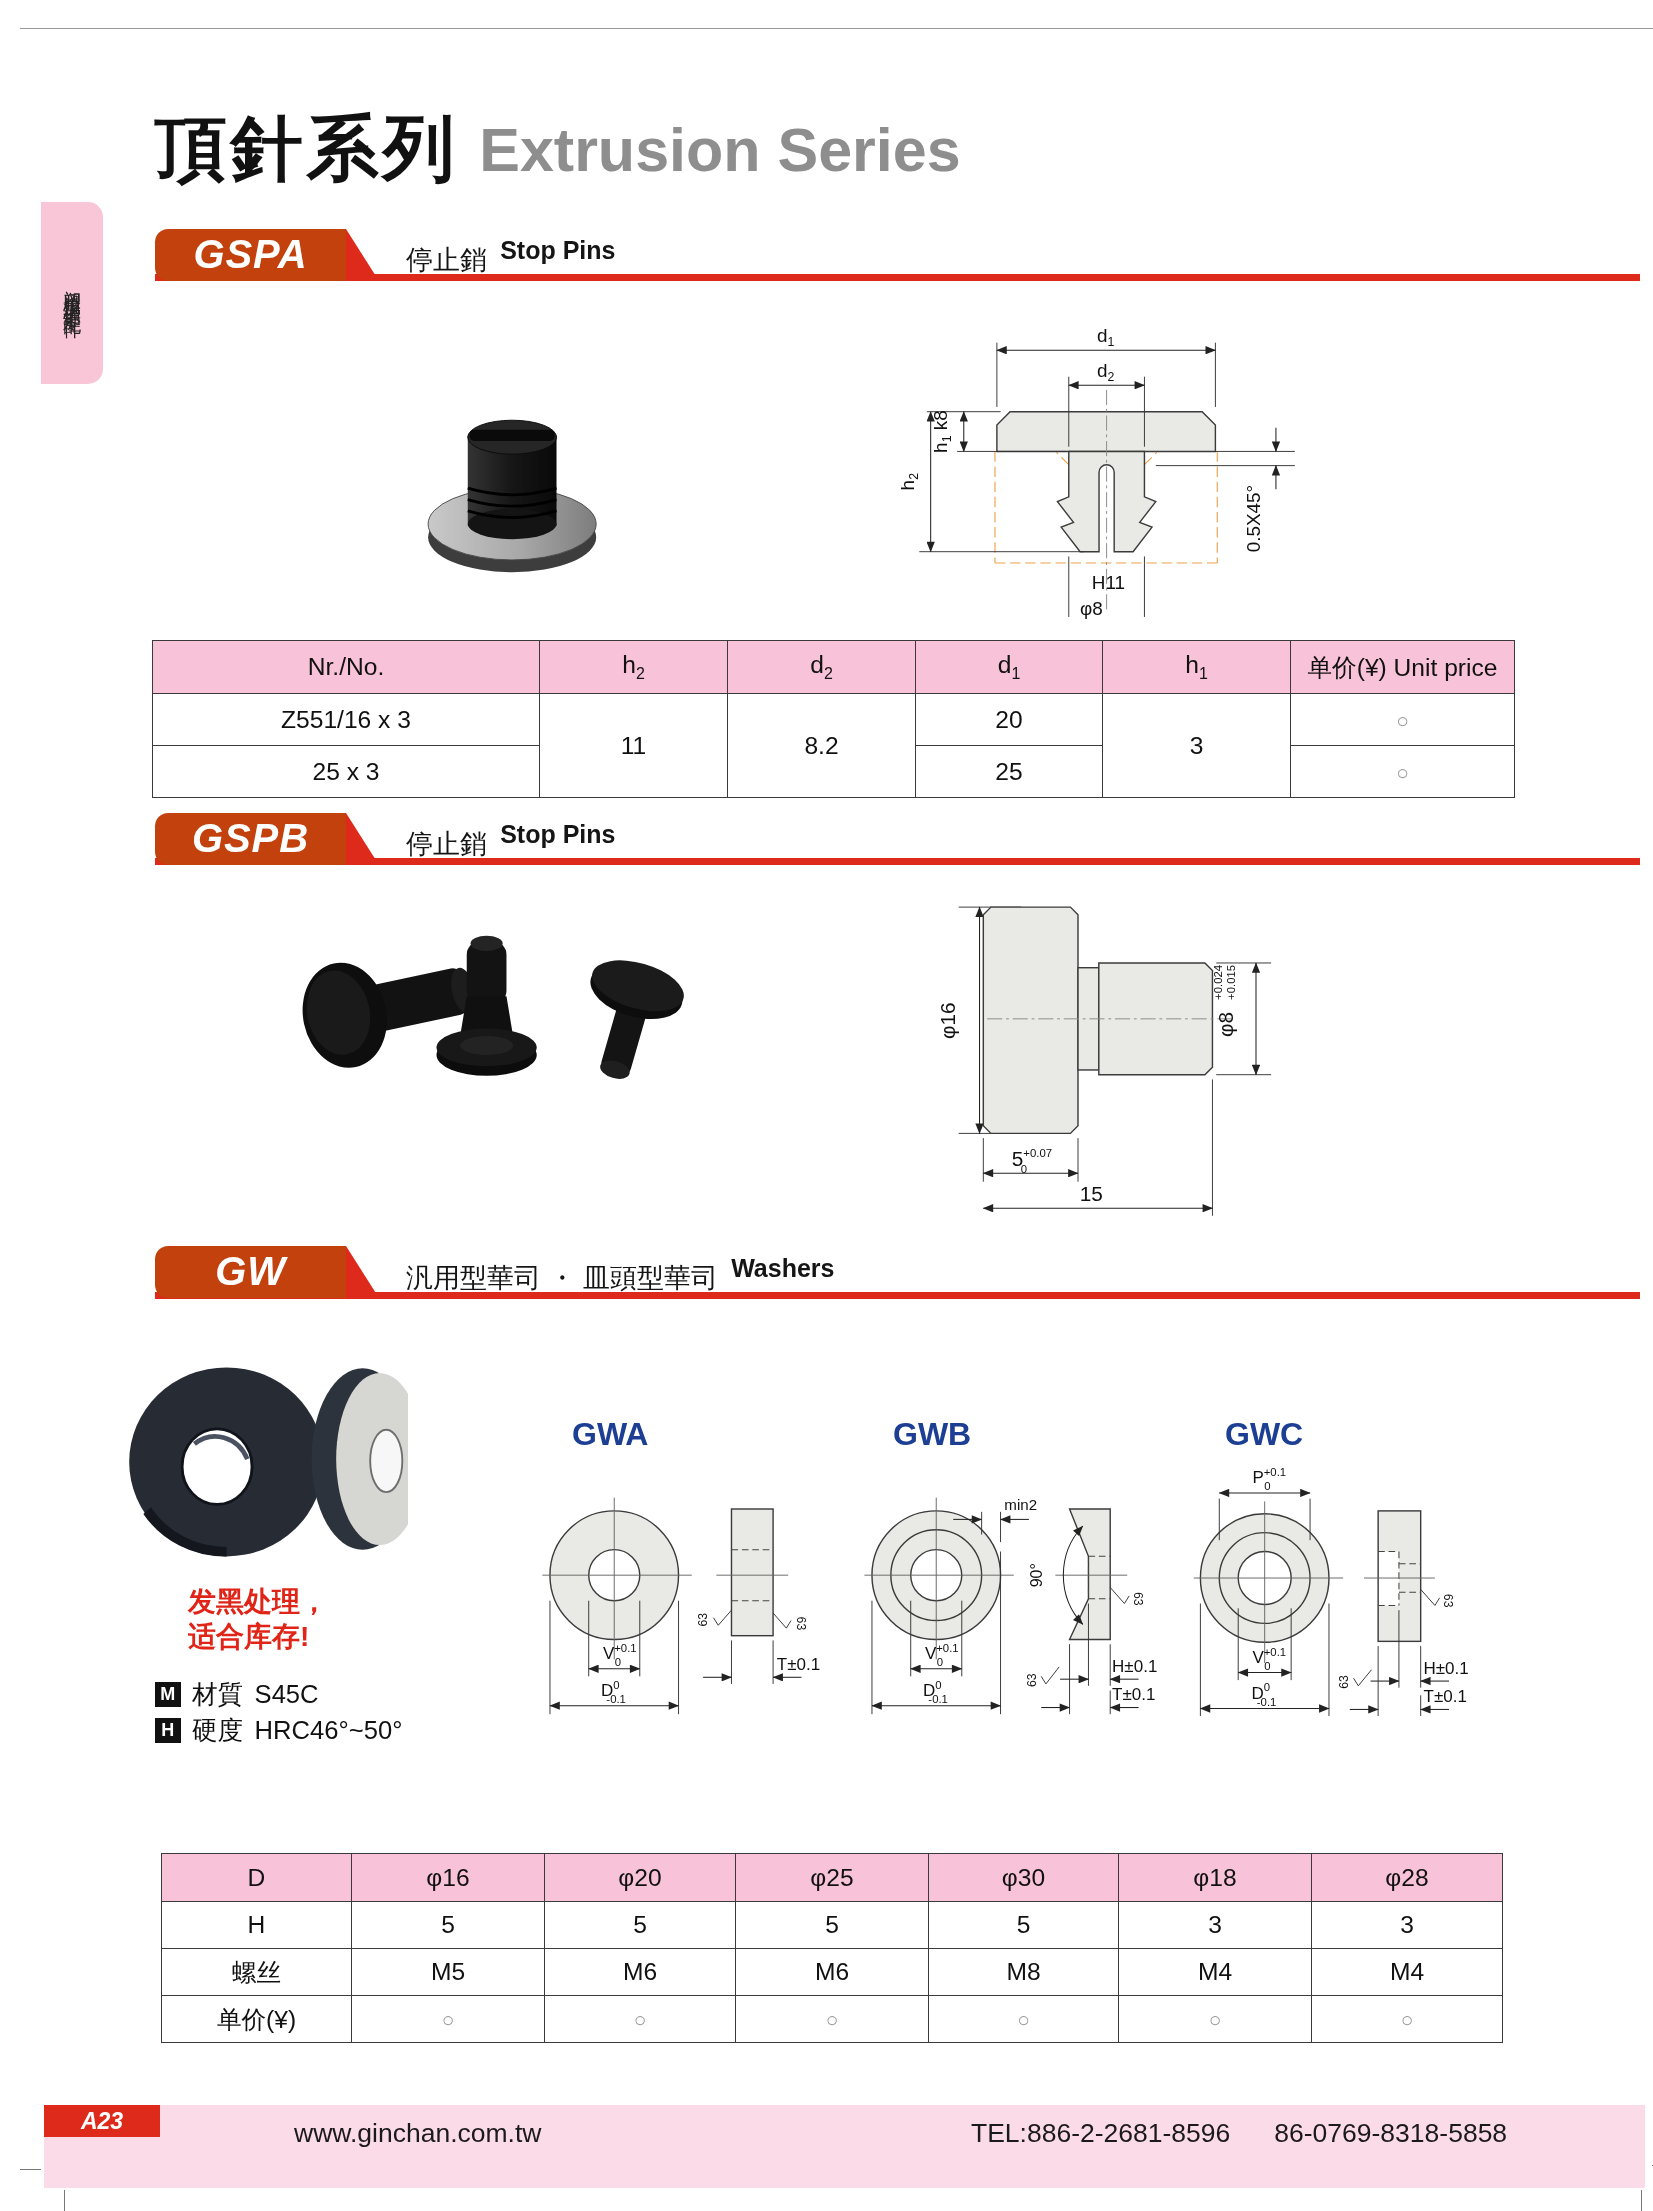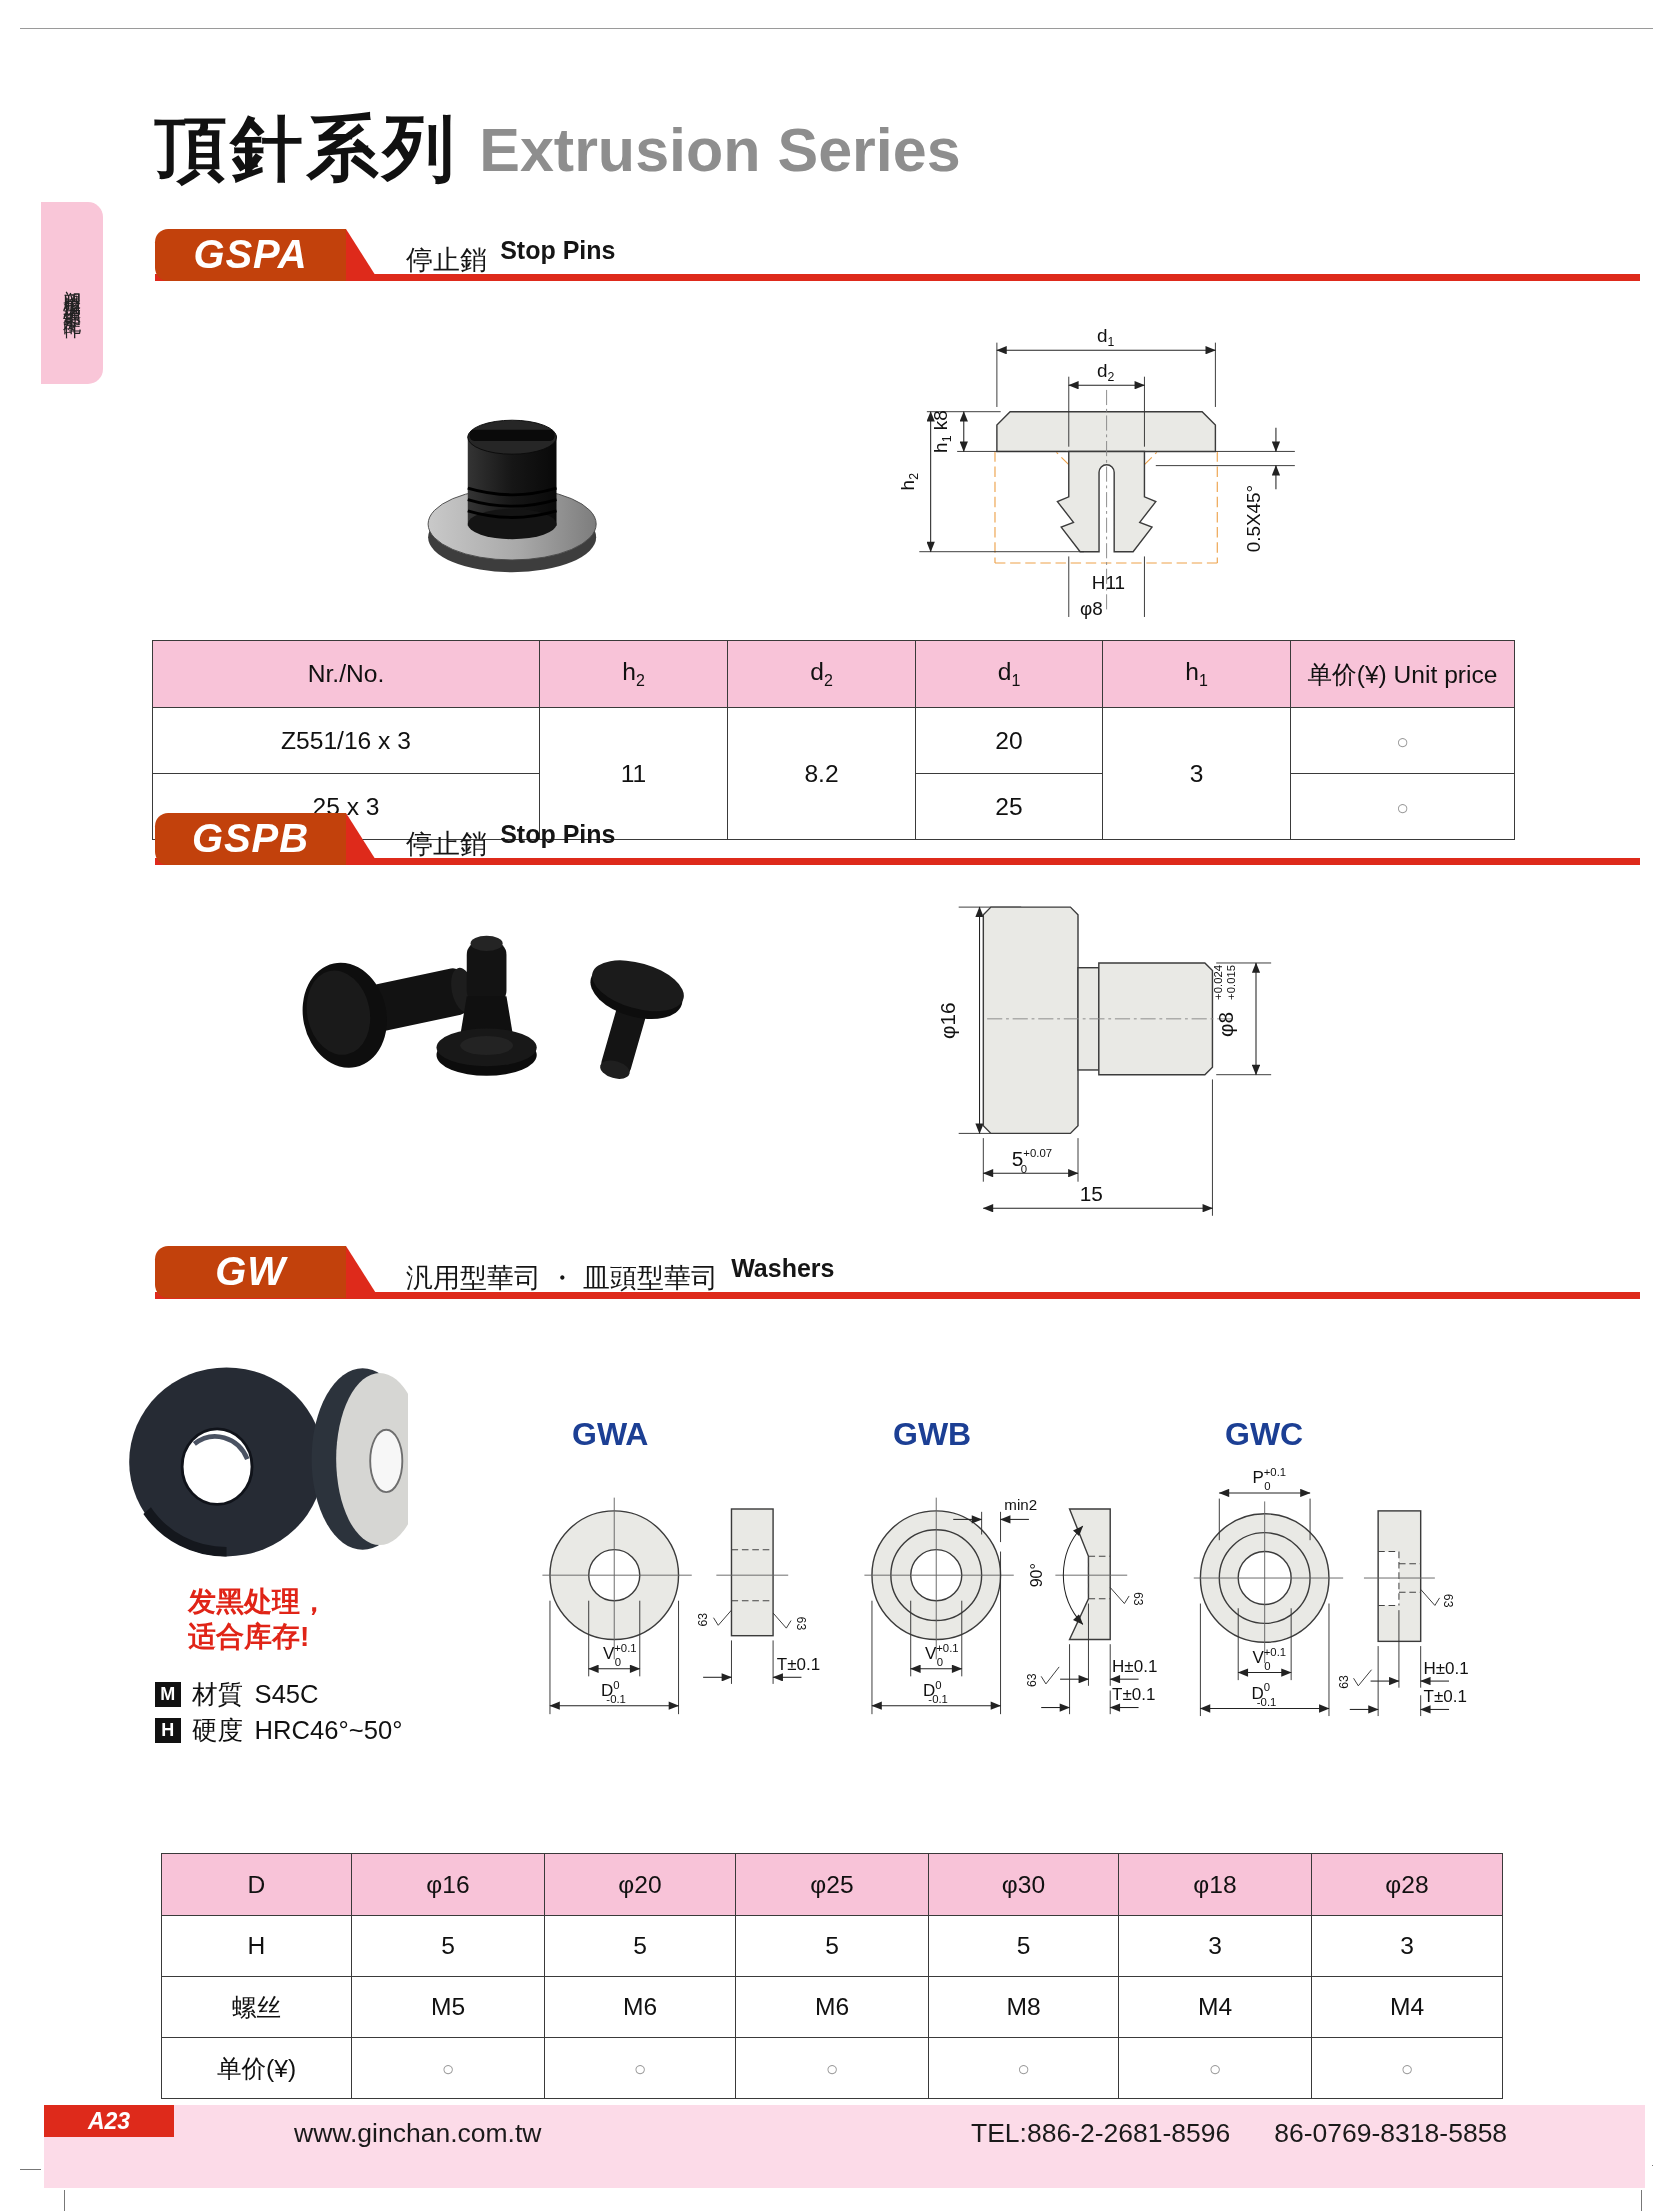--- a/index.html
+++ b/index.html
@@ -28,21 +28,21 @@
   .badge::after{content:"";position:absolute;right:-33px;top:0;width:0;height:0;
                 border-bottom:52px solid #de2a1b;border-right:33px solid transparent;}
   .rule{position:absolute;left:135px;width:1485px;height:6.6px;background:#de2a1b;z-index:2;}
   .sec-title{position:absolute;left:386px;display:flex;align-items:flex-end;gap:13.2px;z-index:3;}
   .sec-zh{font-size:27px;font-weight:500;color:#151515;line-height:1;}
   .sec-en{font-size:25px;font-weight:bold;color:#151515;line-height:1;padding-bottom:11px;}
 
   
   table{border-collapse:collapse;table-layout:fixed;}
   th,td{border:1.9px solid #3a3a3a;text-align:center;vertical-align:middle;
-        font-size:24.6px;font-weight:normal;color:#111;padding:8px;}
+        font-size:24.6px;font-weight:normal;color:#111;padding:1px;}
   th{background:#f8c3d8;}
   .gspa-table{position:absolute;left:132px;top:640px;}
   .gspa-table th{height:50px;}
   .gspa-table td{height:49px;}
   .gw-table{position:absolute;left:141px;top:1853px;}
   .gw-table th{height:45px;}
   .gw-table td{height:44px;}
   .sb{font-size:16px;vertical-align:-5.7px;}
   .pmark{font-size:21px;color:#9a9a9a;}
 
@@ -67,21 +67,21 @@
   .gw-label{position:absolute;top:1416px;font-size:32px;font-weight:bold;color:#1c3f94;}
 
   .note-red{position:absolute;left:168px;top:1584px;color:#e02417;font-weight:bold;
             font-size:28px;line-height:35px;}
   .mh-row{position:absolute;left:135px;display:flex;align-items:center;gap:11.4px;font-size:25.6px;}
   .mh-badge{display:inline-block;width:25.6px;height:25.6px;background:#111;color:#fff;
             font-weight:bold;font-size:18px;text-align:center;line-height:25.6px;}
 
   
   .footer-bar{position:absolute;left:24px;top:2105px;width:1601px;height:83px;background:#fcdbe8;}
-  .footer-red{position:absolute;left:24px;top:2105px;width:130px;height:32px;background:#de2a1b;
+  .footer-red{position:absolute;left:24px;top:2105px;width:116px;height:32px;background:#de2a1b;
               color:#fff;font-style:italic;font-weight:bold;font-size:23px;text-align:center;line-height:32px;}
   .footer-site{position:absolute;left:274px;top:2118px;font-size:26.5px;color:#1a1a1a;}
   .footer-tel{position:absolute;left:951px;top:2118px;font-size:26.5px;color:#1a1a1a;display:flex;gap:44px;}
 </style>
 </head>
 <body>
 
 <div class="page">
 
   <svg width="0" height="0" style="position:absolute">

